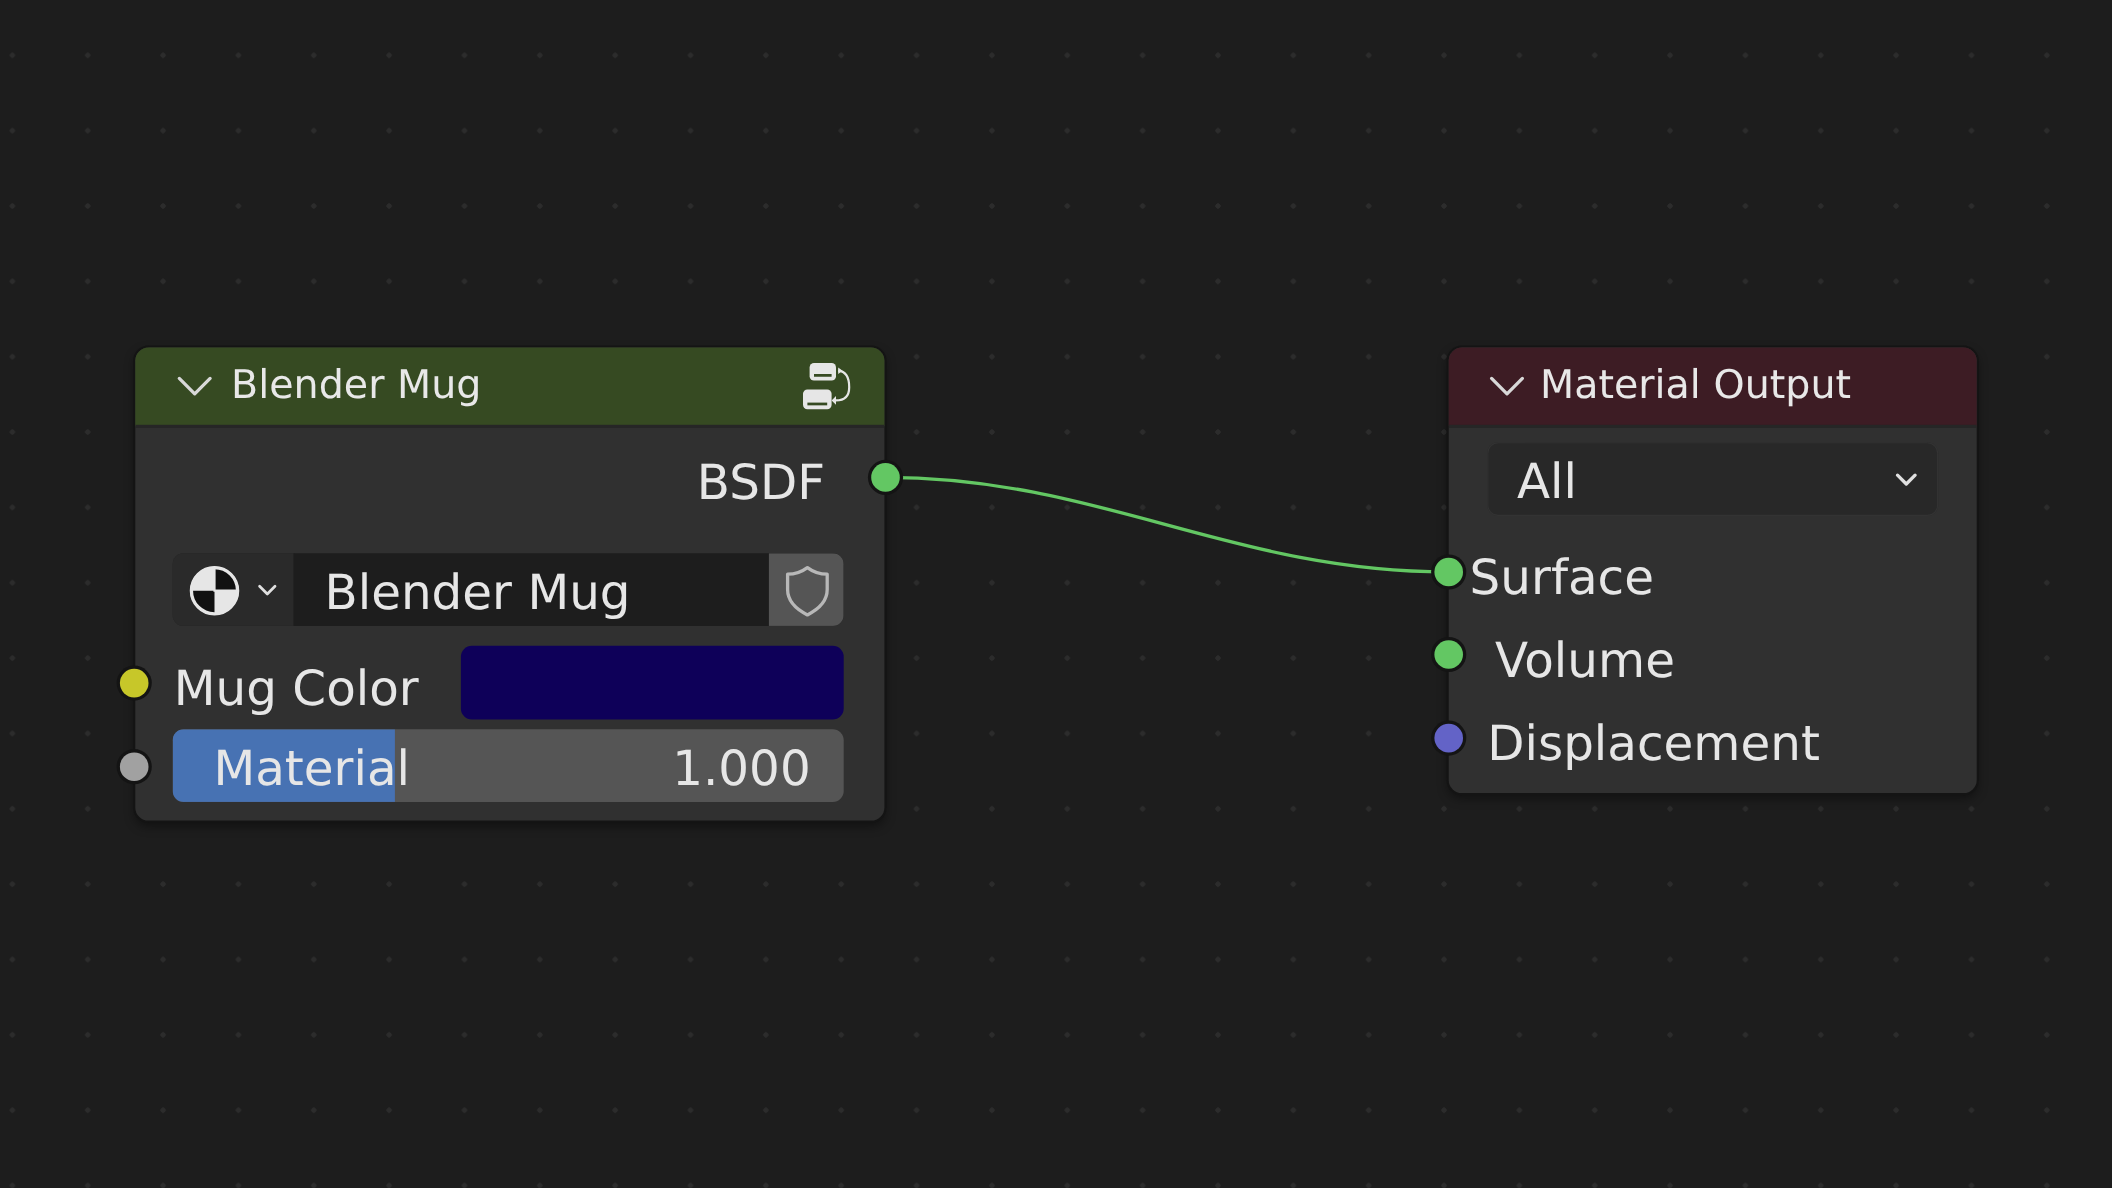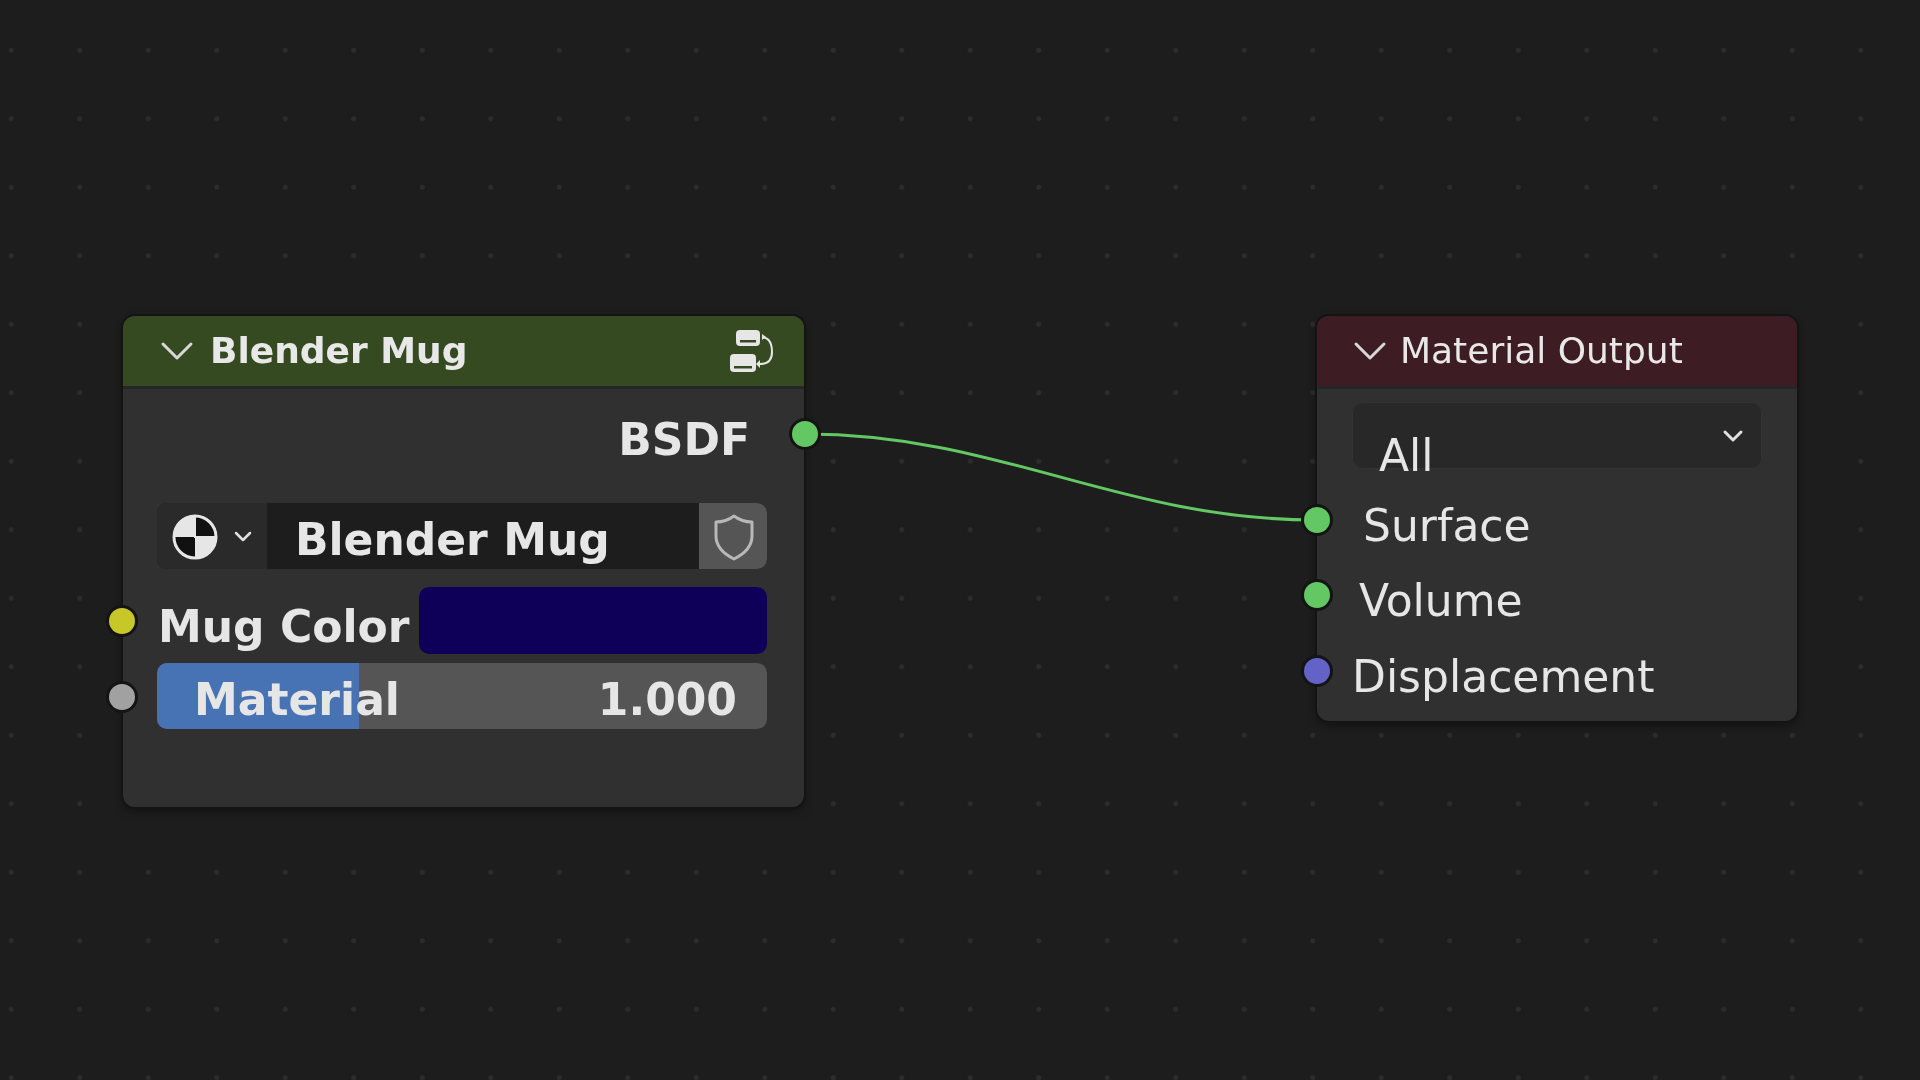--- a/index.html
+++ b/index.html
@@ -46,21 +46,21 @@
     border-radius:10px; background:#282828; box-shadow: inset 0 0 0 1px #333;
   }
 </style>
 </head>
 <body>
 
 <svg width="1920" height="1080" style="position:absolute;left:0;top:0;pointer-events:none;">
   <path d="M 805 434 C 1000 434, 1120 520, 1316 520" stroke="#63c763" stroke-width="3" fill="none"></path>
 </svg>
 
-<div class="node" style="left:123px; top:316px; width:681px; height:491px;font-weight:bold;">
+<div class="node" style="left:123px; top:316px; width:681px; height:430px;">
   <div class="node-header" style="background:#364a22;">
     <svg class="chev" style="left:37px; top:25px;" viewBox="0 0 34 20">
       <polyline points="3,3 17,17 31,3" fill="none" stroke="#d8d8d8" stroke-width="3" stroke-linecap="round" stroke-linejoin="round"></polyline>
     </svg>
     <span class="node-title" style="left:87px; top:17px;">Blender Mug</span>
     <svg style="position:absolute; left:605px; top:12px;" width="50" height="48" viewBox="0 0 50 48">
       <rect x="8" y="2" width="24" height="16" rx="4" fill="#e6e6e6"></rect>
       <rect x="12" y="12" width="16" height="2.5" fill="#364a22"></rect>
       <rect x="2" y="26" width="26" height="18" rx="4" fill="#e6e6e6"></rect>
       <rect x="6" y="38" width="18" height="2.5" fill="#364a22"></rect>
@@ -110,27 +110,27 @@
 
 <div class="node" style="left:1317px; top:316px; width:480px; height:405px;">
   <div class="node-header" style="background:#3d1c24;">
     <svg class="chev" style="left:36px; top:25px;" viewBox="0 0 34 20">
       <polyline points="3,3 17,17 31,3" fill="none" stroke="#d8d8d8" stroke-width="3" stroke-linecap="round" stroke-linejoin="round"></polyline>
     </svg>
     <span class="node-title" style="left:83px; top:17px;">Material Output</span>
   </div>
 
   <div class="dropdown">
-    <span class="label" style="left:27px; top:32px;">All</span>
+    <span class="label" style="left:27px; top:15px;">All</span>
     <svg style="position:absolute; right:17px; top:26px;" width="24" height="16" viewBox="0 0 24 16">
       <polyline points="4,4 12,12 20,4" fill="none" stroke="#e0e0e0" stroke-width="3" stroke-linecap="round" stroke-linejoin="round"></polyline>
     </svg>
   </div>
 
   <div class="socket" style="left:0px; top:204px; background:#63c763;"></div>
-  <span class="label" style="left:46px; top:188px;">Surface</span>
+  <span class="label" style="left:19px; top:188px;">Surface</span>
 
   <div class="socket" style="left:0px; top:279px; background:#63c763;"></div>
   <span class="label" style="left:42px; top:263px;">Volume</span>
 
   <div class="socket" style="left:0px; top:355px; background:#6363c7;"></div>
   <span class="label" style="left:35px; top:339px;">Displacement</span>
 </div>
 
 </body></html>

